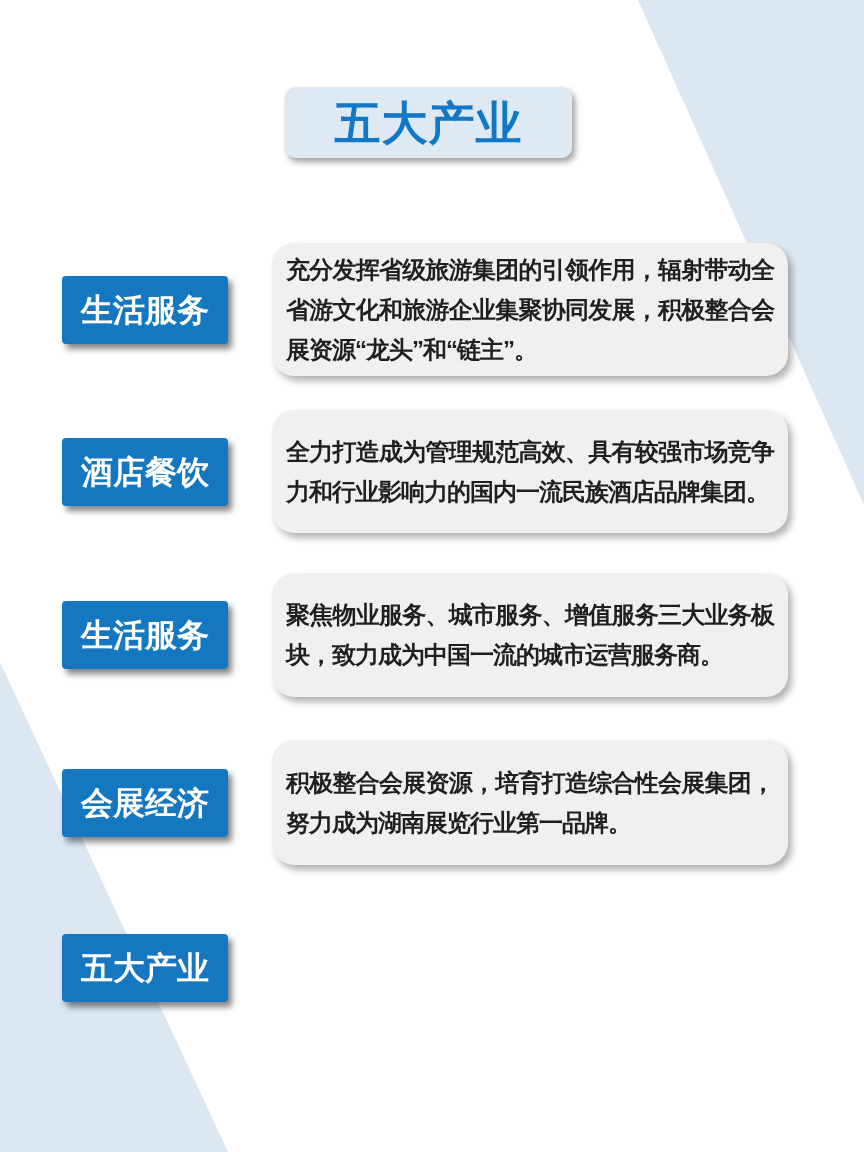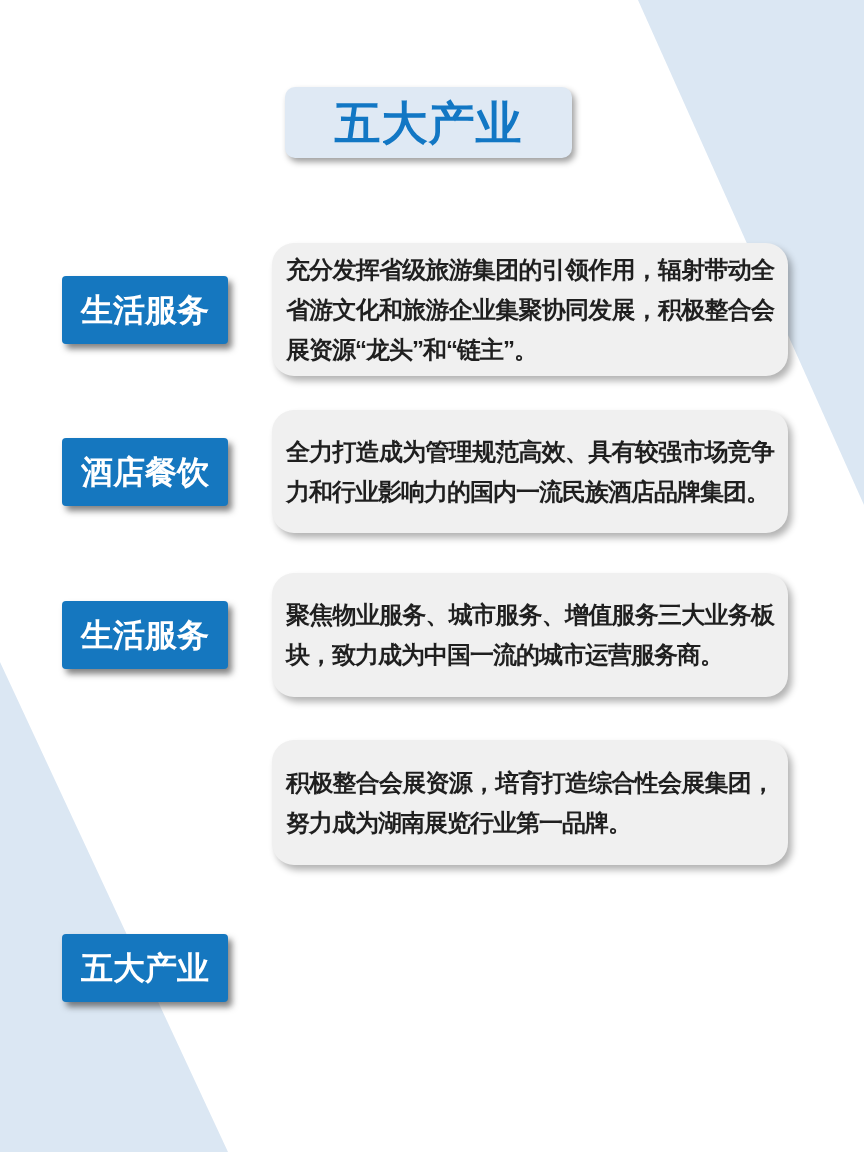--- a/index.html
+++ b/index.html
@@ -150,20 +150,23 @@
   <section class="row r2">
     <div class="label-box">
       <span class="label-text">酒店餐饮</span>
     </div>
     <div class="desc-box">
       <p class="desc-text">全力打造成为管理规范高效、具有较强市场竞争力和行业影响力的国内一流民族酒店品牌集团。</p>
     </div>
   </section>
 
   <section class="row r4">
+    <div class="label-box">
+      <span class="label-text">会展经济</span>
+    </div>
     <div class="desc-box">
       <p class="desc-text">积极整合会展资源，培育打造综合性会展集团，努力成为湖南展览行业第一品牌。</p>
     </div>
   </section>
 
   <section class="row r5">
     <div class="label-box">
       <span class="label-text">五大产业</span>
     </div>
   </section>

